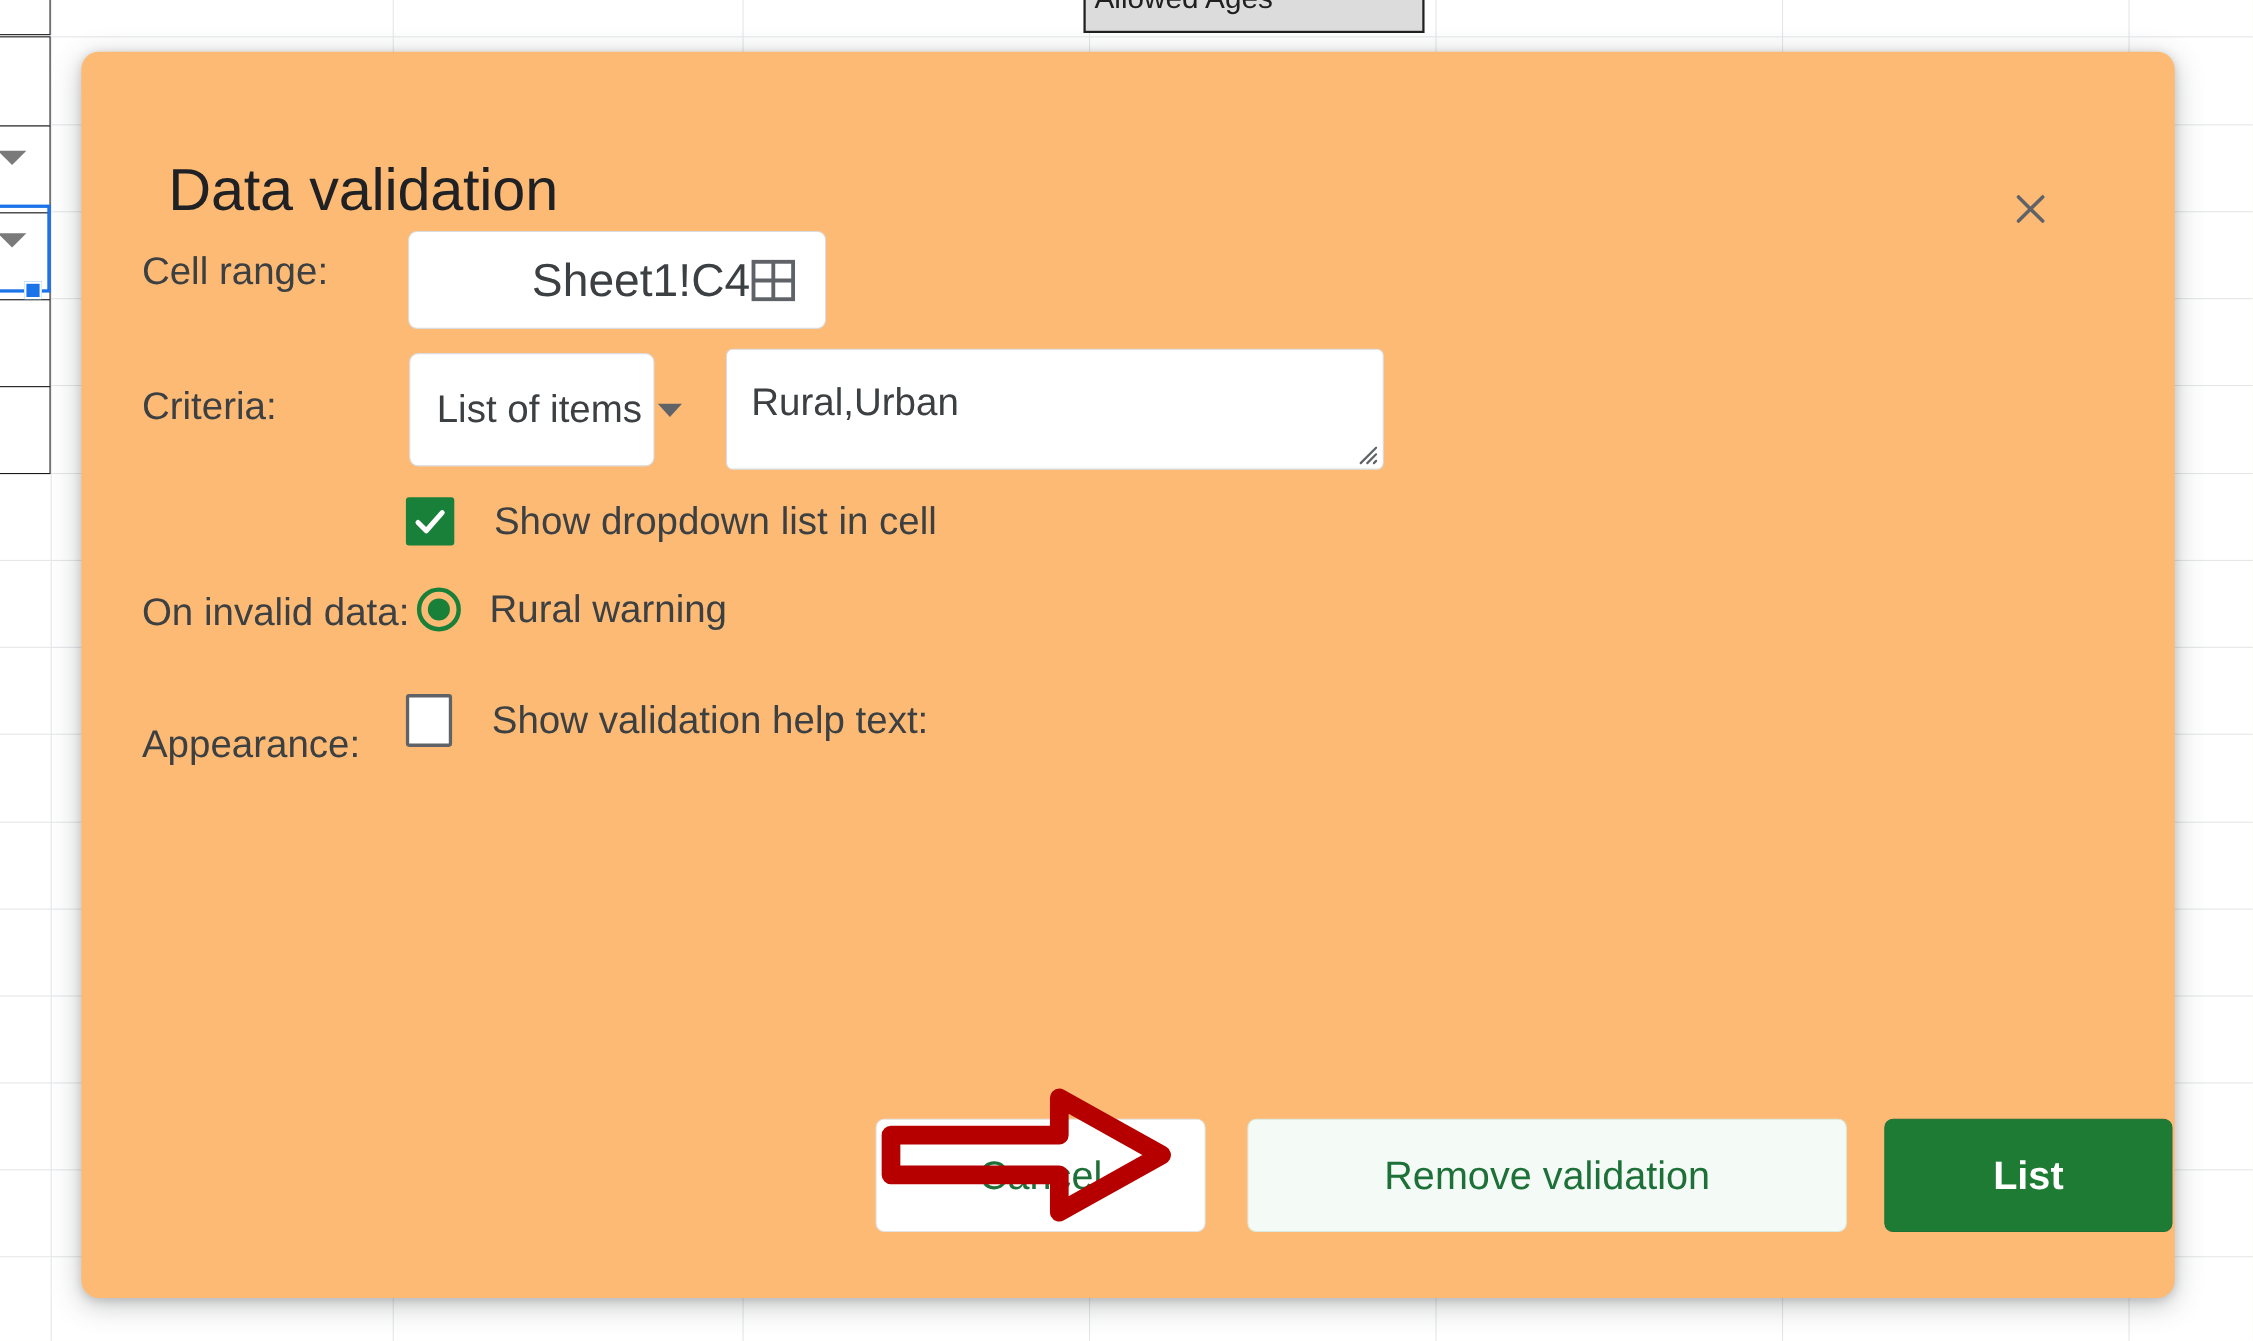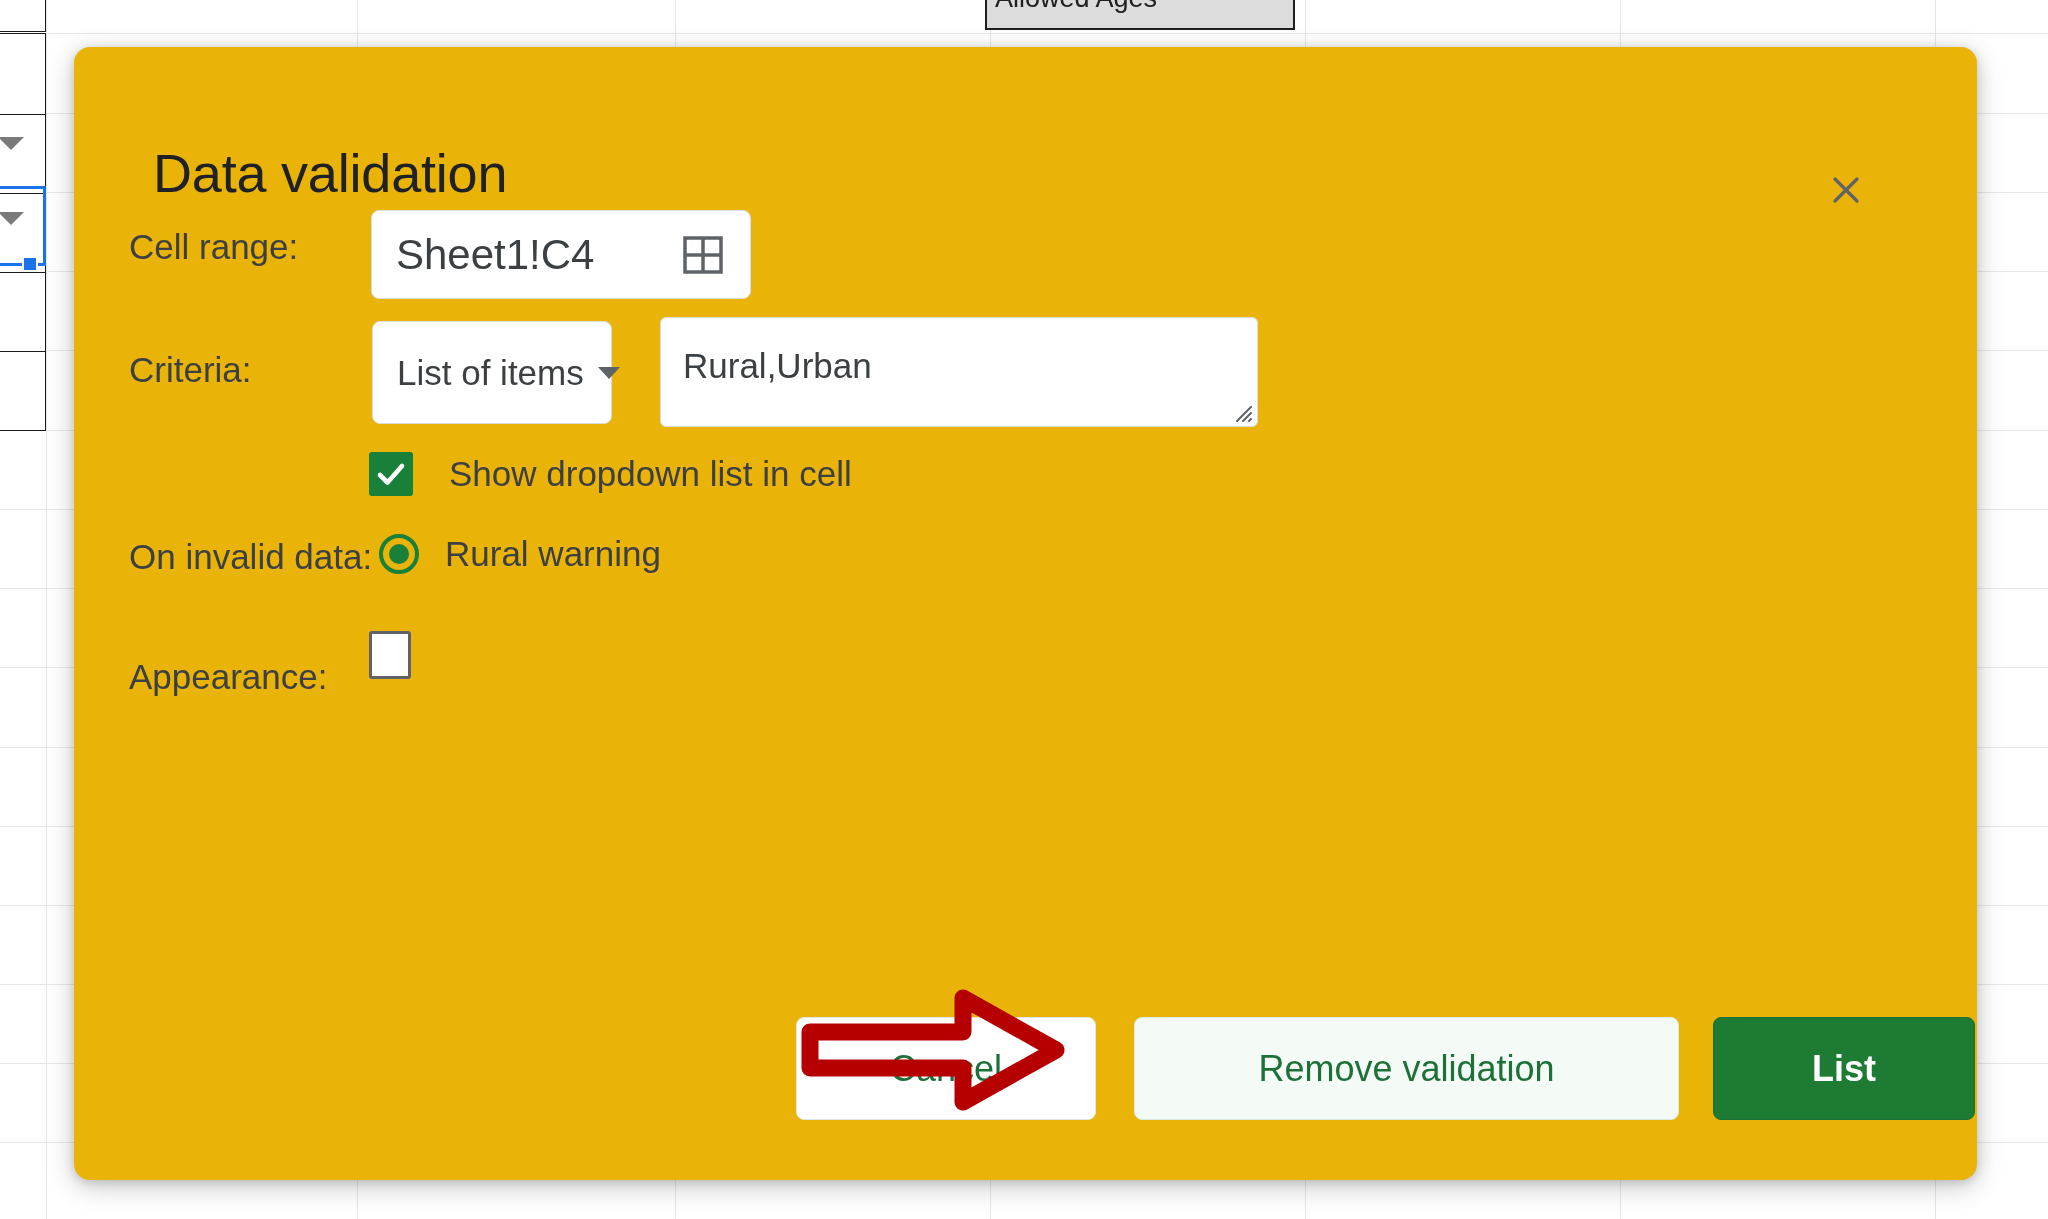--- a/index.html
+++ b/index.html
@@ -77,24 +77,25 @@
     overflow: hidden;
   }
 
   
   #data-validation-dialog {
     position: absolute;
     left: 74px;
     top: 47px;
     width: 1903px;
     height: 1133px;
-    background: #eab308;
+    background: #fdba74;
     border-radius: 16px;
     box-shadow: 0 6px 26px rgba(60, 64, 67, .30), 0 2px 8px rgba(60, 64, 67, .18);
     box-sizing: border-box;
+    text-align: right;
   }
 
   #dialog-title {
     position: absolute;
     left: 79px;
     top: 95px;
     font-size: 54px;
     color: #202124;
     letter-spacing: -.2px;
     white-space: nowrap;
@@ -152,21 +153,21 @@
     margin-right: 26px;
     display: flex;
     align-items: center;
   }
 
   
   #criteria-select {
     position: absolute;
     left: 298px;
     top: 274px;
-    width: 240px;
+    width: 223px;
     height: 103px;
     border: 1px solid #dadce0;
     border-radius: 8px;
     box-sizing: border-box;
     background: #fff;
     display: flex;
     align-items: center;
     cursor: pointer;
   }
   #criteria-select-label {
@@ -458,20 +459,21 @@
       </span>
 
     </div>
   </div>
 
   <div class="form-row">
     <div class="row-label" style="left:55px; top:610px;">Appearance:</div>
 
     <div class="checkbox-row" style="left:295px; top:584px;">
       <span class="cb-box-unchecked"></span>
+      <span class="cb-label">Show validation help text:</span>
     </div>
   </div>
 
   <div id="dialog-footer">
     <div class="btn" id="cancel-button">Cancel</div>
     <div class="btn" id="remove-validation-button">Remove validation</div>
     <div class="btn" id="save-button">List</div>
   </div>
 </div>
 

